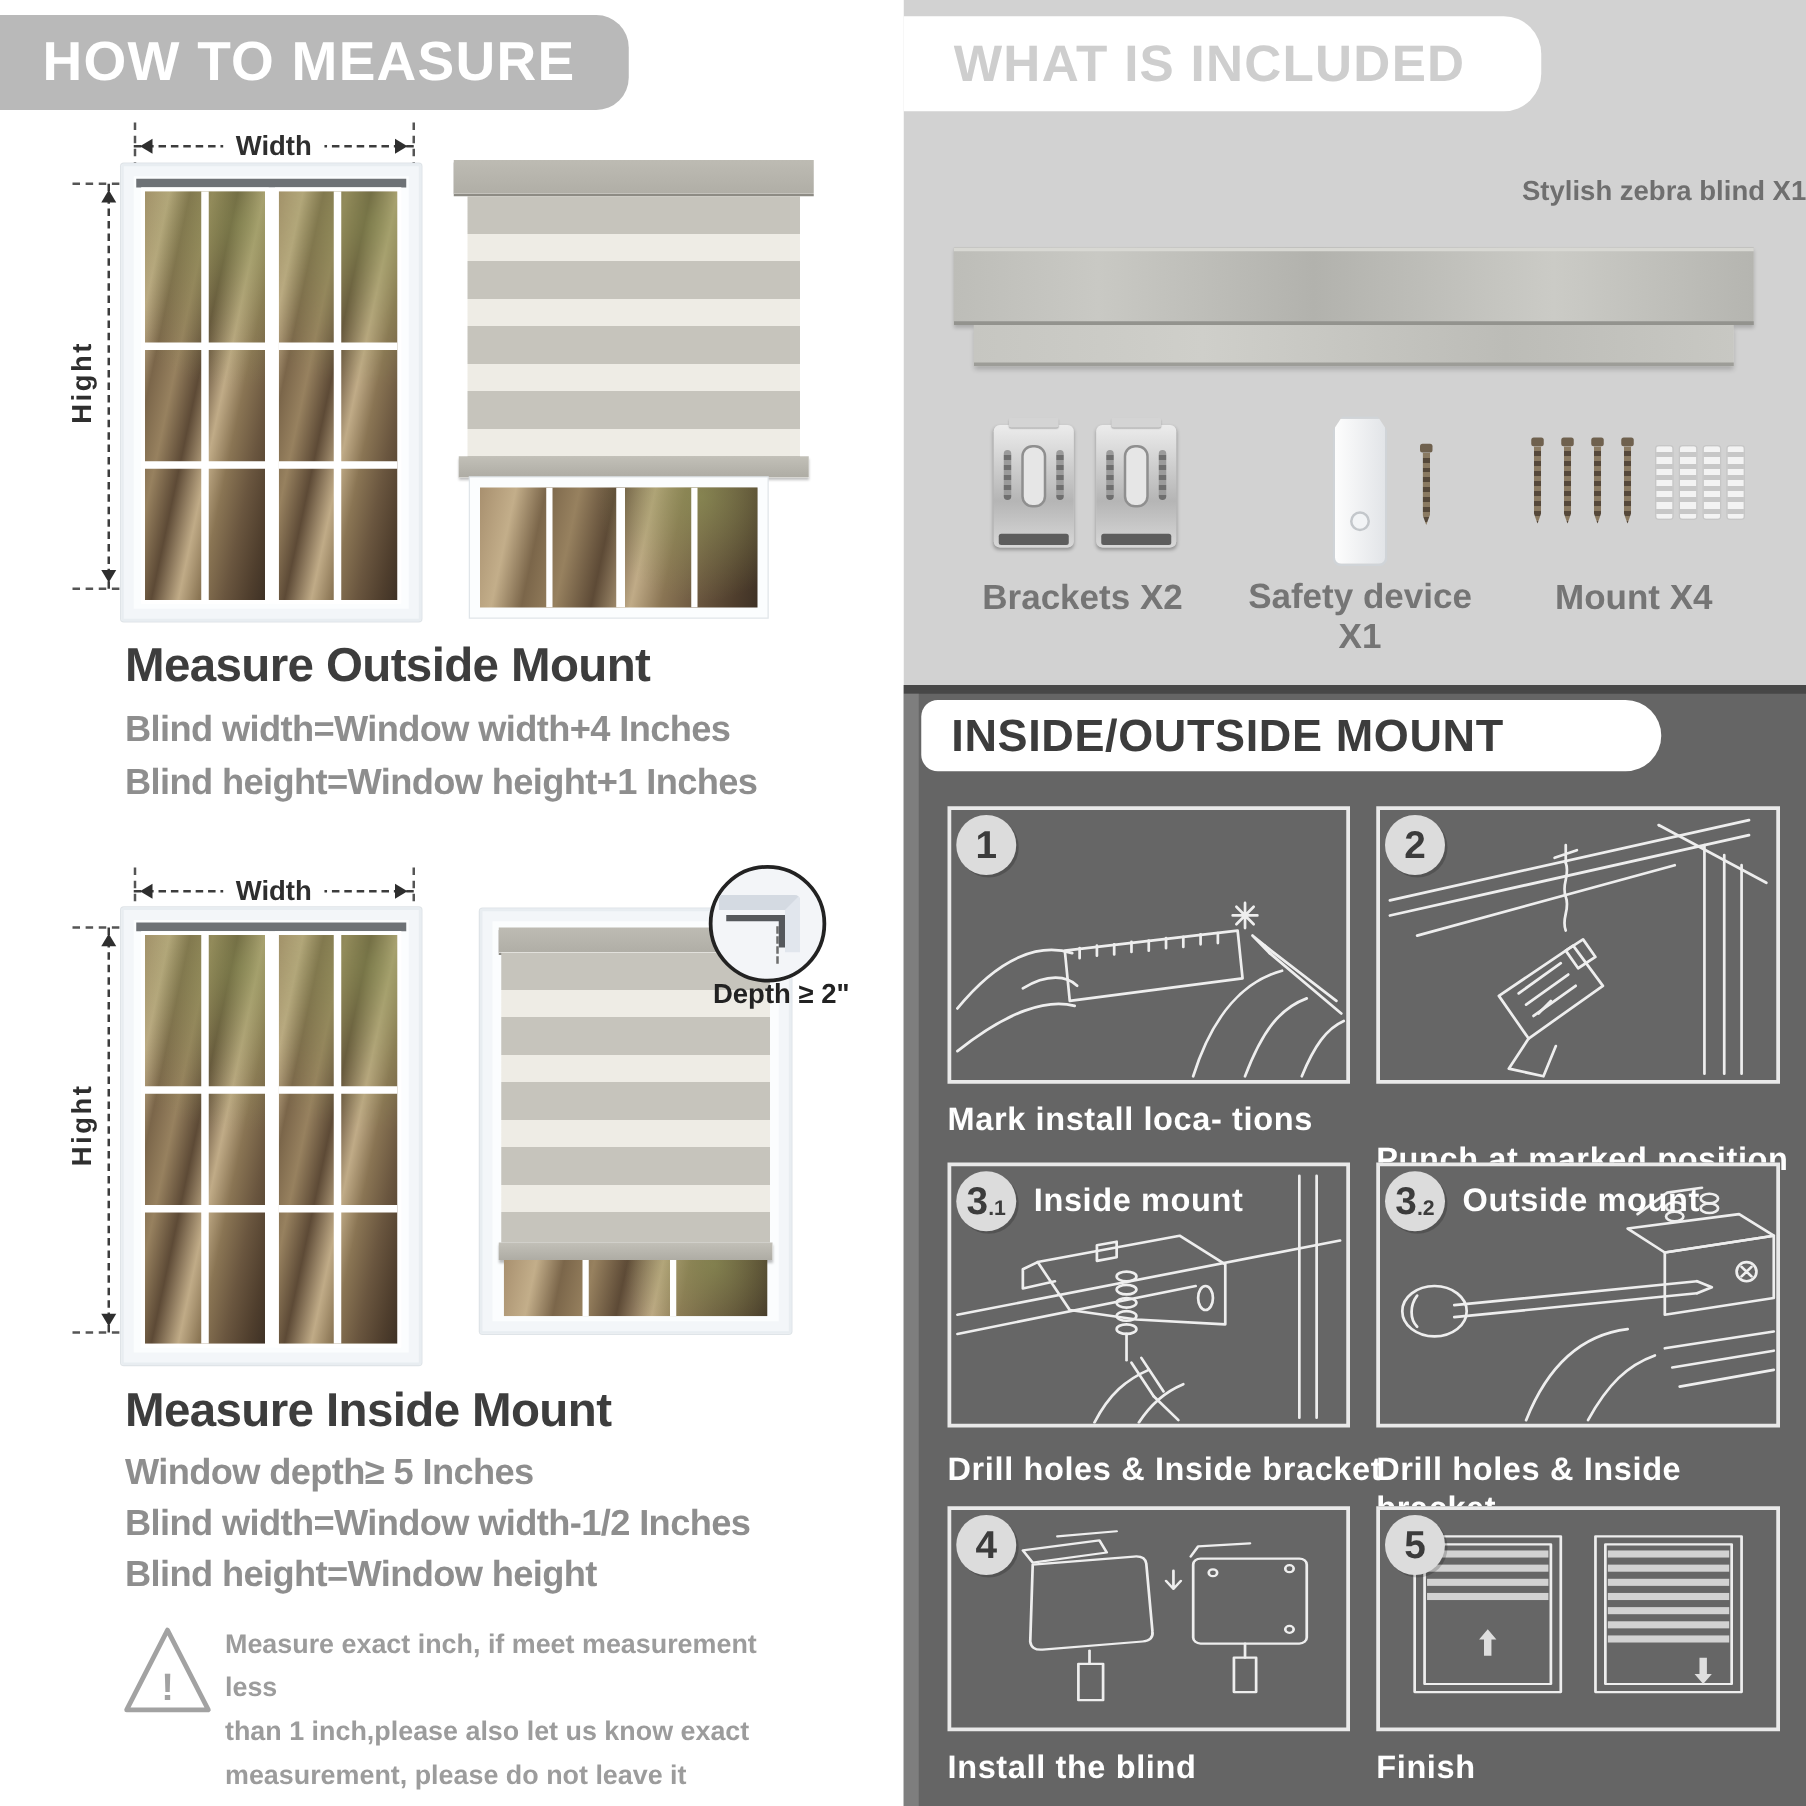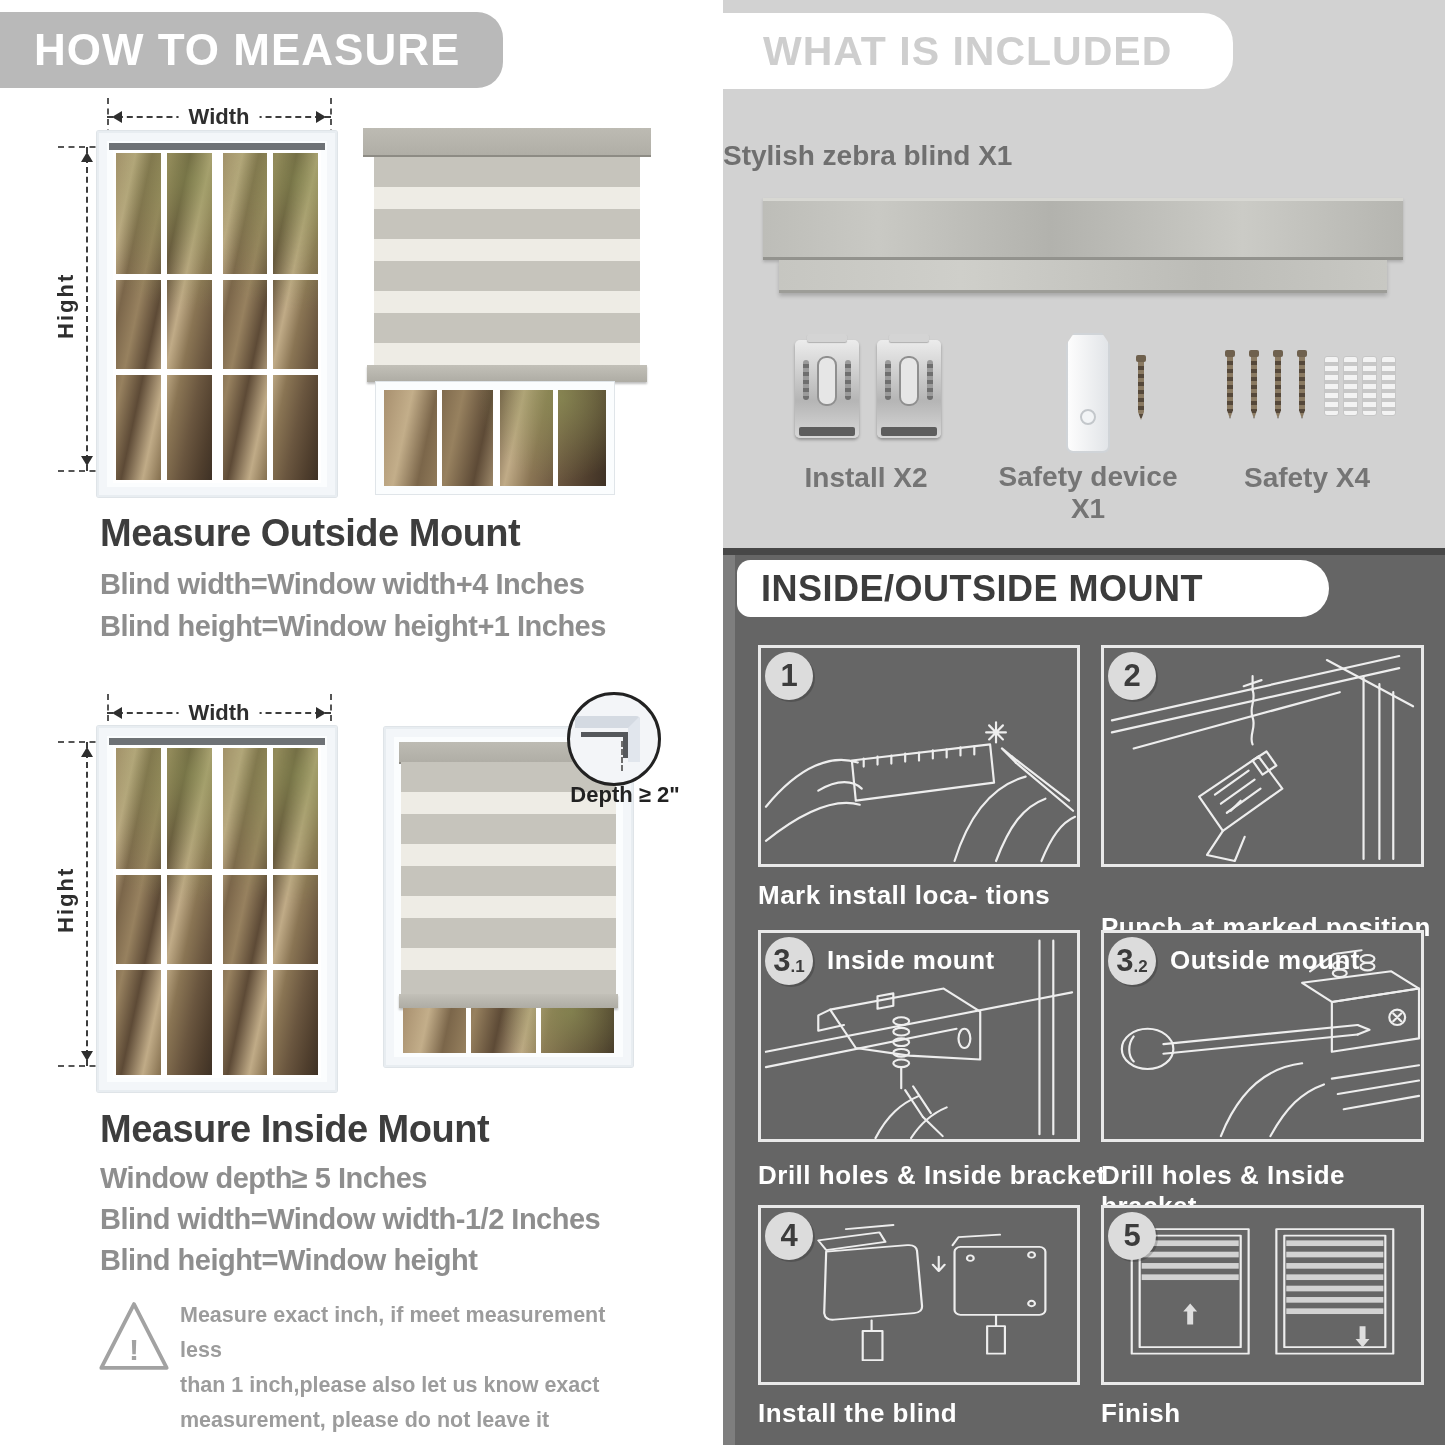--- a/index.html
+++ b/index.html
@@ -68,21 +68,21 @@
   .corner-dark{position:absolute;left:12%;right:34%;top:42%;bottom:28%;
      border-top:5px solid #55585c;border-right:5px solid #55585c;}
   .corner-dash{position:absolute;right:40%;top:52%;height:34%;width:0;border-left:2px dashed #6d6d6d;}
 
   
   .title-l{color:#3d3d3d;font-size:38px;letter-spacing:-.5px;}
   .formula{color:#8e8e8e;font-size:29px;letter-spacing:-.5px;}
   .note-line{color:#9c9c9c;font-size:21.5px;line-height:35px;}
 
   
-  .incl-cap{color:#6f6f6f;font-size:28px;text-align:left;}
+  .incl-cap{color:#6f6f6f;font-size:22px;text-align:right;}
   .incl-label{color:#757575;font-size:28px;text-align:center;}
   .rail-main{background:linear-gradient(90deg,#bdbdb8,#c9c9c4 18%,#b2b2ad 45%,#cbcbc6 75%,#b5b5b0);
              box-shadow:inset 0 3px 0 #d8d8d3, inset 0 -3px 0 #93938e, 0 2px 3px rgba(0,0,0,.18);}
   .rail-lip{background:linear-gradient(90deg,#c6c6c1,#cfcfca 30%,#bcbcb7 70%,#c8c8c3);
             box-shadow:inset 0 -3px 0 #9d9d98, 0 3px 4px rgba(0,0,0,.2);}
   .bracket{background:linear-gradient(180deg,#ececec,#b5b5b5 62%,#d8d8d8);border-radius:5px;
            box-shadow:0 2px 3px rgba(0,0,0,.3);}
   .brk-tab{position:absolute;top:-6px;left:12px;width:40px;height:8px;background:#d4d4d4;border-radius:2px;box-shadow:0 1px 1px rgba(0,0,0,.25);}
   .brk-slot{position:absolute;left:50%;top:16px;width:16px;height:46px;margin-left:-10px;
             background:#e6e6e6;border:2px solid #8f8f8f;border-radius:9px;}
@@ -280,23 +280,23 @@
     </div>
   <div class="screw" style="left:1297px;top:350px;">
     <div class="screw-head"></div>
       <div class="screw-shaft" style="height:62px;"></div>
     </div>
   <div class="anchor" style="left:1324px;top:356px;height:58px;"></div>
   <div class="anchor" style="left:1343px;top:356px;height:58px;"></div>
   <div class="anchor" style="left:1362px;top:356px;height:58px;"></div>
   <div class="anchor" style="left:1381px;top:356px;height:58px;"></div>
 
-  <div class="abs incl-label" style="left:778px;top:462px;width:176px;">Install X2</div>
+  <div class="abs incl-label" style="left:778px;top:462px;width:176px;">Brackets X2</div>
   <div class="abs incl-label" style="left:978px;top:461px;width:220px;">Safety device X1</div>
-  <div class="abs incl-label" style="left:1222px;top:462px;width:170px;">Safety X4</div>
+  <div class="abs incl-label" style="left:1222px;top:462px;width:170px;">Mount X4</div>
 
   <div class="abs hdr-mount">INSIDE/OUTSIDE MOUNT</div>
 
   <div class="abs panel" style="left:758px;top:645px;width:322px;height:222px;">
     <svg class="art" viewBox="0 0 320 215" preserveAspectRatio="none">
       <path d="M5 158 C40 116 72 106 98 114"></path>
       <path d="M5 192 C46 160 78 150 100 156"></path>
       <path d="M58 142 C78 130 94 132 102 140"></path>
       <path d="M92 112 L232 96 L236 134 L96 152 Z"></path>
       <path d="M104 110 L104 118 M118 108 L118 116 M132 107 L132 115 M146 105 L146 113 M160 104 L160 112 M174 102 L174 110 M188 101 L188 109 M202 99 L202 107 M216 98 L216 106"></path>

